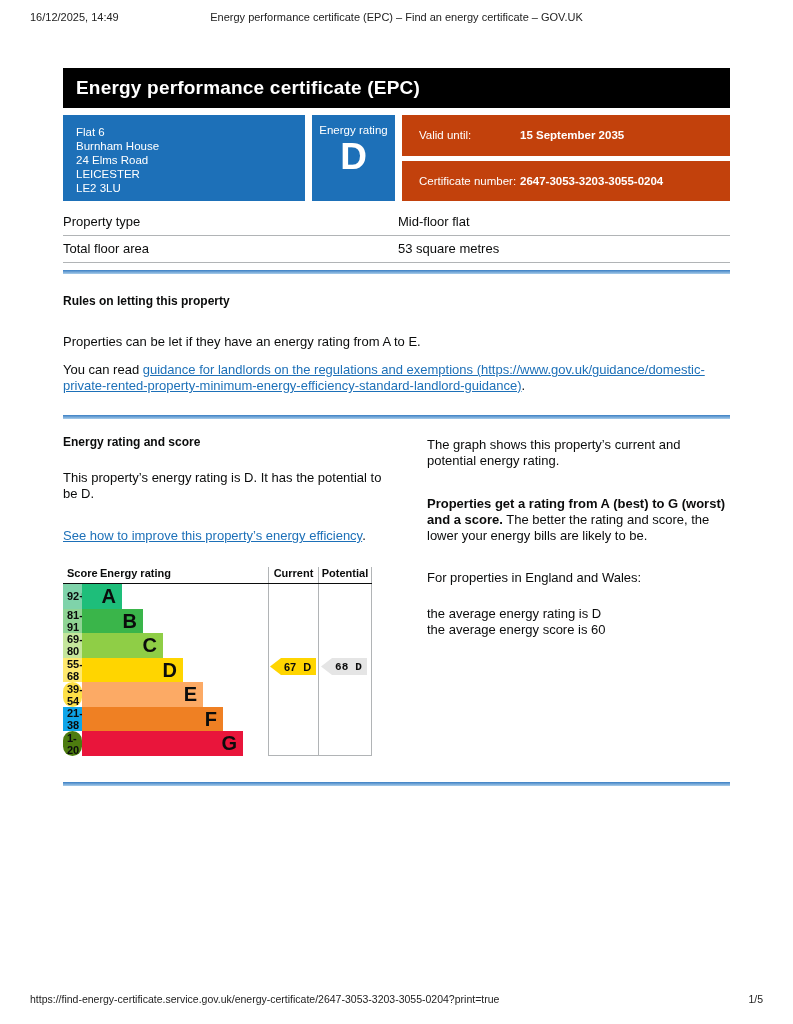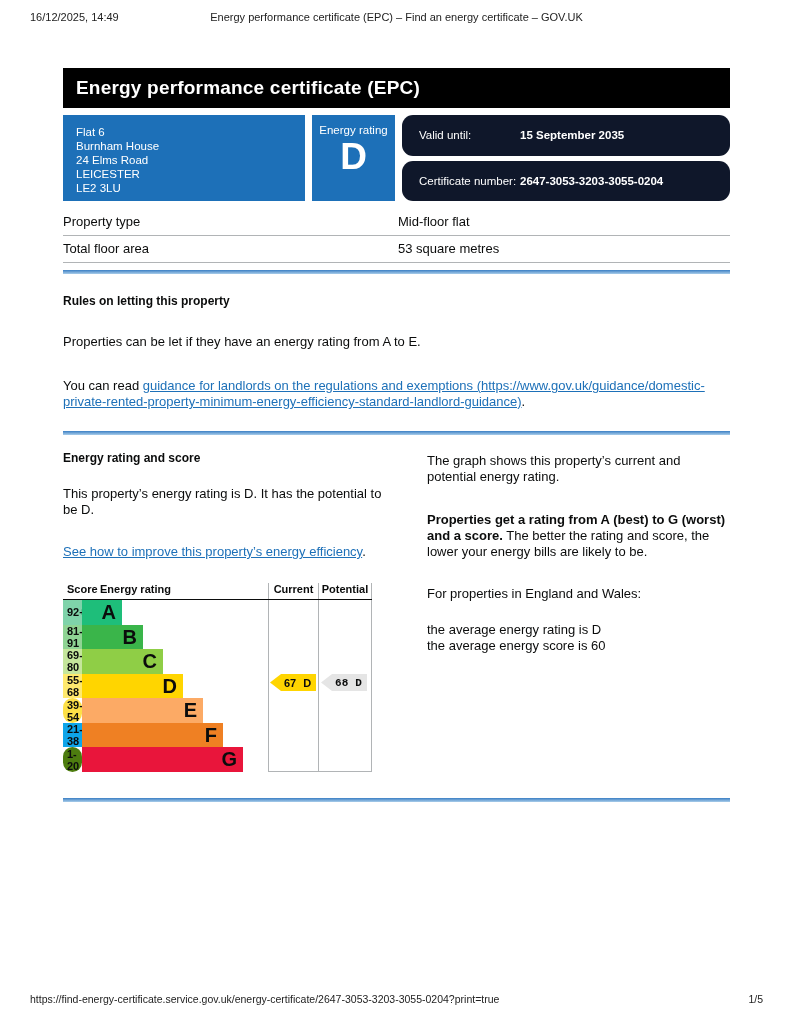--- a/index.html
+++ b/index.html
@@ -32,38 +32,38 @@
     padding:10px 13px; font-size:11.5px; line-height:14px;
   }
   .rating-box {
     flex:0 0 83px; background:#1d70b8; color:#fff;
     display:flex; flex-direction:column; align-items:center; padding-top:9px;
   }
   .rating-box .rb-label { font-size:11.5px; }
   .rating-box .rb-letter { font-size:37px; font-weight:bold; line-height:42px; }
   .validity-col { flex:1; display:flex; flex-direction:column; gap:5px; }
   .validity-box {
-    flex:1; background:#0f172a; color:#fff;
-    display:flex; align-items:center; font-size:11.5px;border-radius:11px;
+    flex:1; background:#c2410c; color:#fff;
+    display:flex; align-items:center; font-size:11.5px;
   }
   .validity-box .vb-label { width:118px; padding-left:17px; }
   .validity-box .vb-value { font-weight:bold; font-size:11.5px; }
 
   .prop-table { margin-top:8px; }
   .prop-row { display:flex; border-bottom:1px solid #b1b4b6; padding:5px 0 6px 0; }
   .prop-label { width:335px; }
 
   hr.blue-rule {
     border:0; height:4px; margin-top:7px;
     background:linear-gradient(#3b7fc4, #a9cdea);
   }
 
   h2.section-heading { font-size:12px; font-weight:bold; margin-top:20px; }
   p.body-text { margin-top:26px; line-height:16px; }
-  p.spaced { margin-top:28px; }
+  p.spaced { margin-top:12px; }
   a.gov-link { color:#1d70b8; text-decoration:underline; }
 
   .two-col { display:flex; gap:34px; margin-top:16px; }
   .col-left  { width:330px; }
   .col-right { width:303px; padding-top:2px; }
   .avg-line { line-height:16px; }
   .avg-block { margin-top:20px; }
 
   
   .chart { width:309px; margin-top:23px; font-size:11px; }

